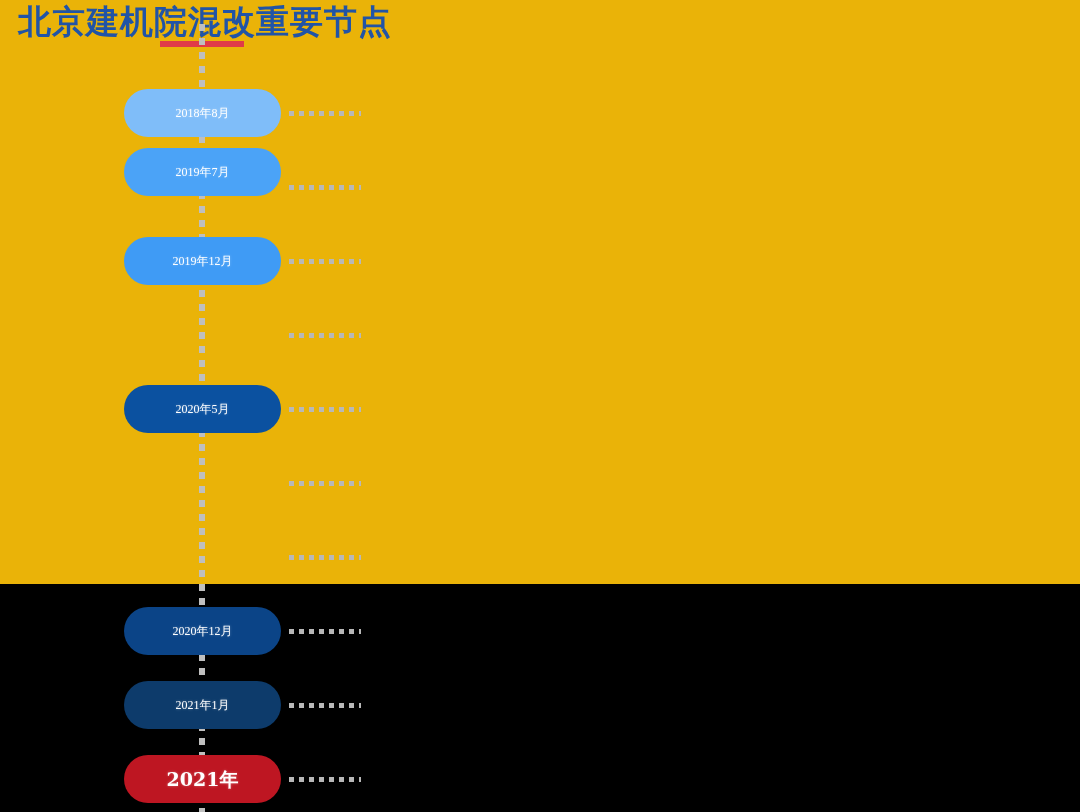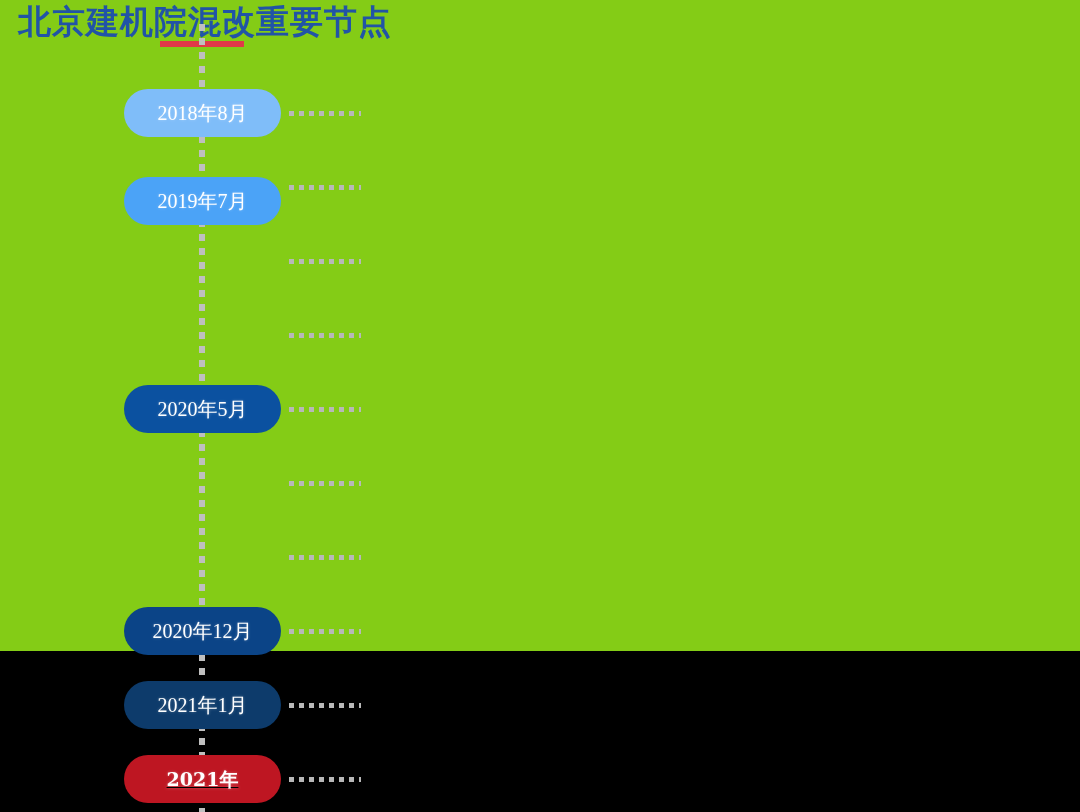--- a/index.html
+++ b/index.html
@@ -12,22 +12,22 @@
     height: 812px;
     position: relative;
     overflow: hidden;
     font-family: "Liberation Serif", "DejaVu Serif", serif;
   }
 
   #stage {
     position: absolute;
     left: 0; top: 0;
     width: 1080px;
-    height: 651px;
-    background: #84cc16;
+    height: 584px;
+    background: #eab308;
   }
 
   
   .title {
     position: absolute;
     left: 18px;
     top: 2px;
     font-family: "DejaVu Sans", "Liberation Sans", sans-serif;
     font-weight: bold;
     font-size: 33px;
@@ -76,21 +76,21 @@
     height: 48px;
     border-radius: 24px;
     display: flex;
     align-items: center;
     justify-content: center;
     box-sizing: border-box;
   }
 
   .node-label {
     color: #FFFFFF;
-    font-size: 20px;
+    font-size: 12px;
     line-height: 24px;
     white-space: nowrap;
     text-shadow: 0 0 3px rgba(255,255,255,0.35);
   }
   .node-label.bold {
     font-weight: bold;
     font-family: "DejaVu Serif", "Liberation Serif", serif;
     font-size: 19px;
   }
 
@@ -117,39 +117,42 @@
 
   <div class="title-underline" style="background: rgb(224, 58, 72);"></div>
 
   <div class="spine"></div>
 
   <div class="timeline" id="timeline">
       <div class="node" style="top: 89px; background: rgb(127, 189, 249);">
         <span class="node-label" style="color: rgb(255, 255, 255);">2018年8月</span>
       </div>
       <div class="connector" style="top: 111px;"></div>
-      <div class="node" style="top: 177px; background: rgb(75, 163, 247);">
+      <div class="node" style="top: 148px; background: rgb(75, 163, 247);">
         <span class="node-label" style="color: rgb(255, 255, 255);">2019年7月</span>
       </div>
       <div class="connector" style="top: 185px;"></div>
+      <div class="node" style="top: 237px; background: rgb(63, 155, 245);">
+        <span class="node-label" style="color: rgb(255, 255, 255);">2019年12月</span>
+      </div>
       <div class="connector" style="top: 259px;"></div>
       <div class="connector" style="top: 333px;"></div>
       <div class="node" style="top: 385px; background: rgb(11, 81, 160); align-items: center;">
         <span class="node-label" style="color: rgb(255, 255, 255);">2020年5月</span>
       </div>
       <div class="connector" style="top: 407px;"></div>
       <div class="connector" style="top: 481px;"></div>
       <div class="connector" style="top: 555px;"></div>
       <div class="node" style="top: 607px; background: rgb(11, 68, 135);">
         <span class="node-label" style="color: rgb(255, 255, 255);">2020年12月</span>
       </div>
       <div class="connector" style="top: 629px;"></div>
       <div class="node" style="top: 681px; background: rgb(13, 59, 107);">
         <span class="node-label" style="color: rgb(255, 255, 255);">2021年1月</span>
       </div>
       <div class="connector" style="top: 703px;"></div>
-      <div class="node" style="top: 755px; background: rgb(190, 22, 34); text-decoration: underline;">
+      <div class="node" style="top: 755px; background: rgb(190, 22, 34);">
         <span class="node-label bold" style="color: rgb(255, 255, 255);">2021年</span>
       </div>
       <div class="connector" style="top: 777px;"></div>
     </div>
 
 </div>
 
 </body></html>

